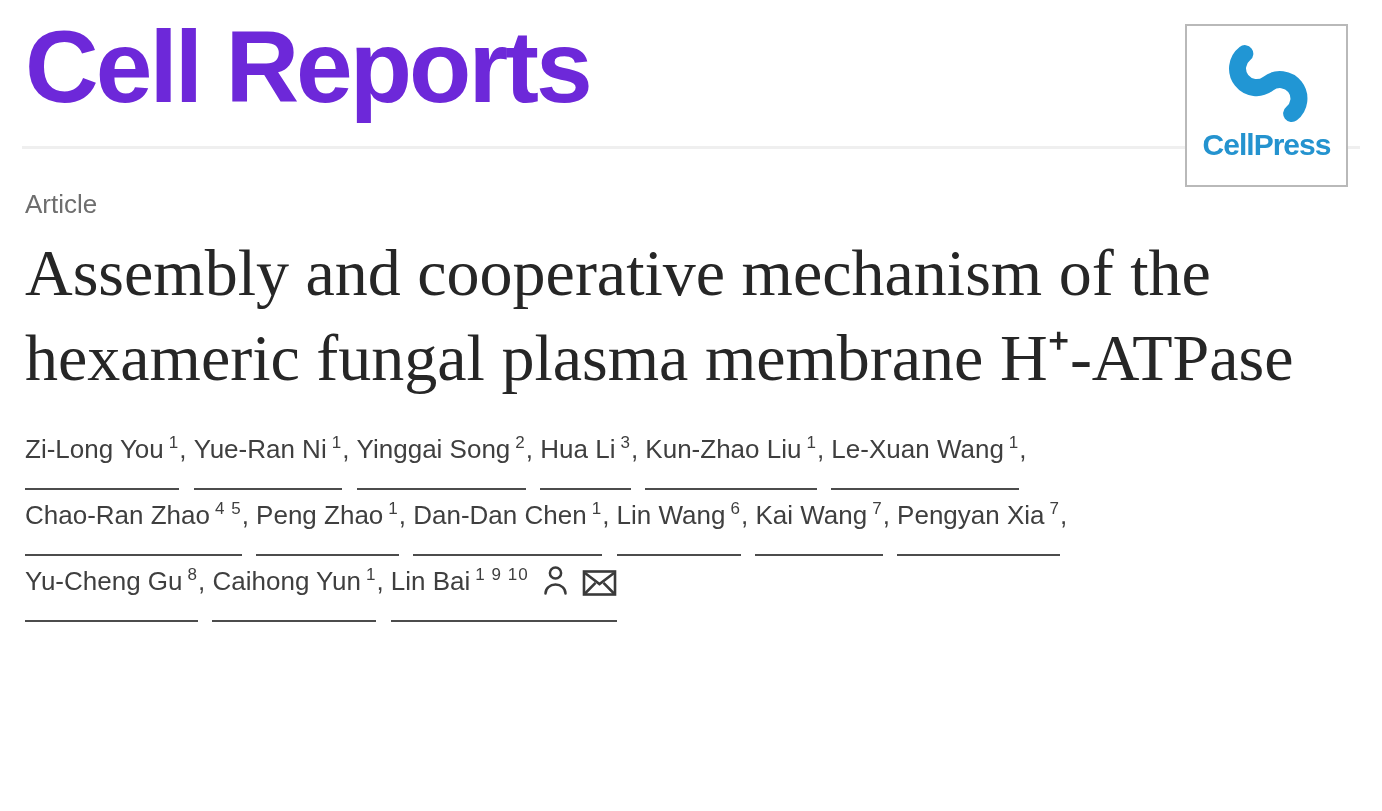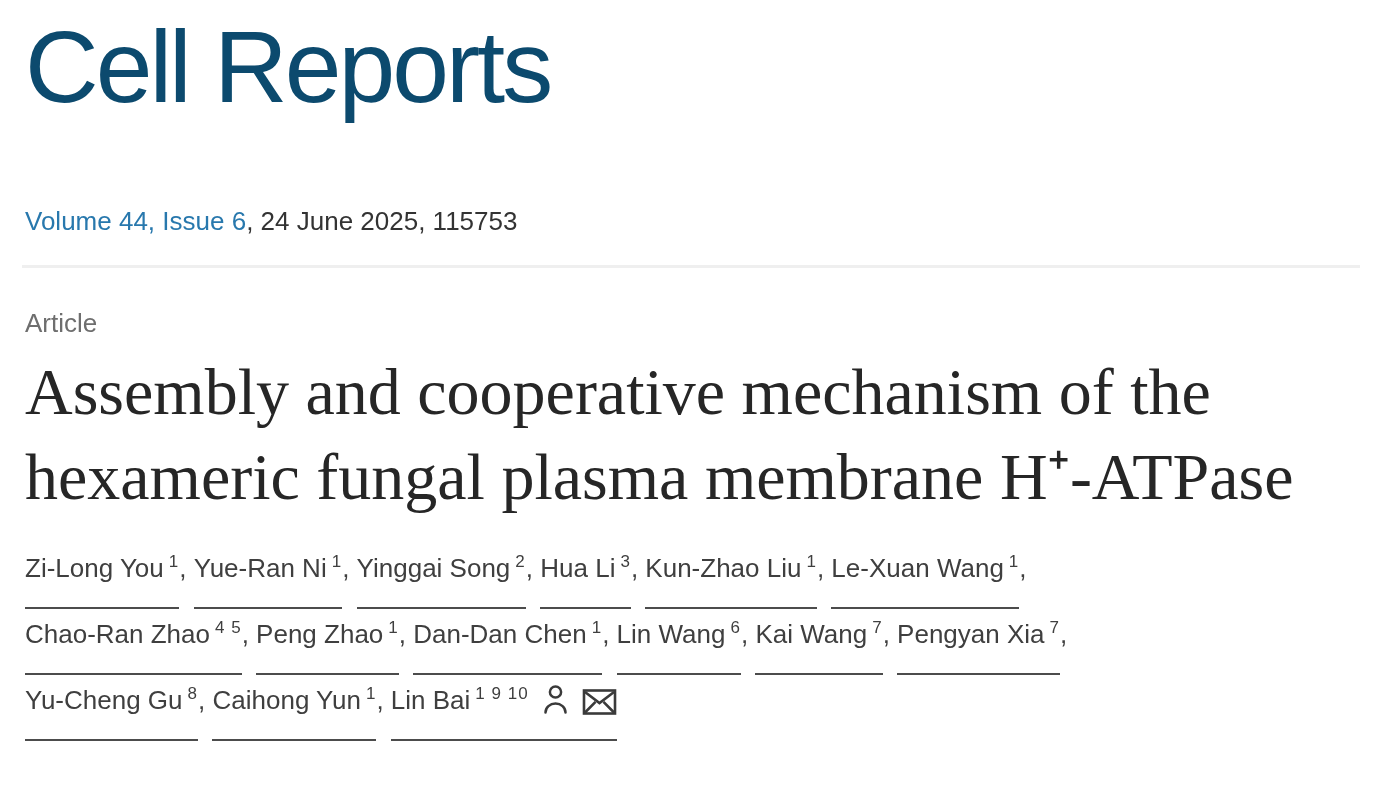--- a/index.html
+++ b/index.html
@@ -12,25 +12,25 @@
     font-family: "Liberation Sans", "DejaVu Sans", sans-serif;
     color: #3f3f3f;
   }
   .page { position: relative; width: 100%; height: 100%; padding: 0 25px; }
 
   
   .journal-logo {
     display: inline-block;
     margin-top: 16px;
     font-family: "Liberation Sans", sans-serif;
-    font-weight: normal;
+    font-weight: bold;
     font-size: 102px;
     line-height: 1.0;
     letter-spacing: -3px;
-    color: #0c4a6e;
+    color: #6d28d9;
   }
   .cellpress-box {
     position: absolute;
     top: 24px;
     right: 34px;
     width: 163px;
     height: 163px;
     border: 2px solid #b9b9b9;
     background: #ffffff;
     display: flex;
@@ -110,24 +110,27 @@
 </style>
 </head>
 <body>
 
 <div class="page">
 
   <div>
     <span class="journal-logo">Cell Reports</span>
   </div>
 
+  <div class="cellpress-box">
+    <svg class="cellpress-swirl" width="100" height="100" viewBox="0 0 100 100">
+      <path d="M50 14 a19 19 0 1 0 0 38 a19 19 0 1 1 0 38" fill="none" stroke="#2196d4" stroke-width="17" stroke-linecap="round" transform="rotate(-38 50 50)"></path>
+    </svg>
+    <div class="cellpress-wordmark">CellPress</div>
+  </div>
 
-  <div class="issue-meta">
-    <span class="issue-link">Volume 44, Issue 6</span><span>, 24 June 2025, 115753</span>
-  </div>
 
   <hr class="divider">
 
   <div class="article-type">Article</div>
 
   <h1 class="article-title">Assembly and cooperative mechanism of the hexameric fungal plasma membrane H⁺-ATPase</h1>
 
   <div class="author-list"><span class="author"><span>Zi-Long You</span><span class="a-sup">1</span></span><span class="a-sep">, </span><span class="author"><span>Yue-Ran Ni</span><span class="a-sup">1</span></span><span class="a-sep">, </span><span class="author"><span>Yinggai Song</span><span class="a-sup">2</span></span><span class="a-sep">, </span><span class="author"><span>Hua Li</span><span class="a-sup">3</span></span><span class="a-sep">, </span><span class="author"><span>Kun-Zhao Liu</span><span class="a-sup">1</span></span><span class="a-sep">, </span><span class="author"><span>Le-Xuan Wang</span><span class="a-sup">1</span></span><span class="a-sep">, </span><span class="author"><span>Chao-Ran Zhao</span><span class="a-sup">4 5</span></span><span class="a-sep">, </span><span class="author"><span>Peng Zhao</span><span class="a-sup">1</span></span><span class="a-sep">, </span><span class="author"><span>Dan-Dan Chen</span><span class="a-sup">1</span></span><span class="a-sep">, </span><span class="author"><span>Lin Wang</span><span class="a-sup">6</span></span><span class="a-sep">, </span><span class="author"><span>Kai Wang</span><span class="a-sup">7</span></span><span class="a-sep">, </span><span class="author"><span>Pengyan Xia</span><span class="a-sup">7</span></span><span class="a-sep">, </span><span class="author"><span>Yu-Cheng Gu</span><span class="a-sup">8</span></span><span class="a-sep">, </span><span class="author"><span>Caihong Yun</span><span class="a-sup">1</span></span><span class="a-sep">, </span><span class="author"><span>Lin Bai</span><span class="a-sup">1 9 10</span><svg width="27" height="33" viewBox="0 0 27 33">
     <circle cx="13.5" cy="9" r="5.6" fill="none" stroke="#3a3a3a" stroke-width="2.5"></circle>
     <path d="M3.5 29.5 a10 9 0 0 1 20 0" fill="none" stroke="#3a3a3a" stroke-width="2.5" stroke-linecap="round"></path>

